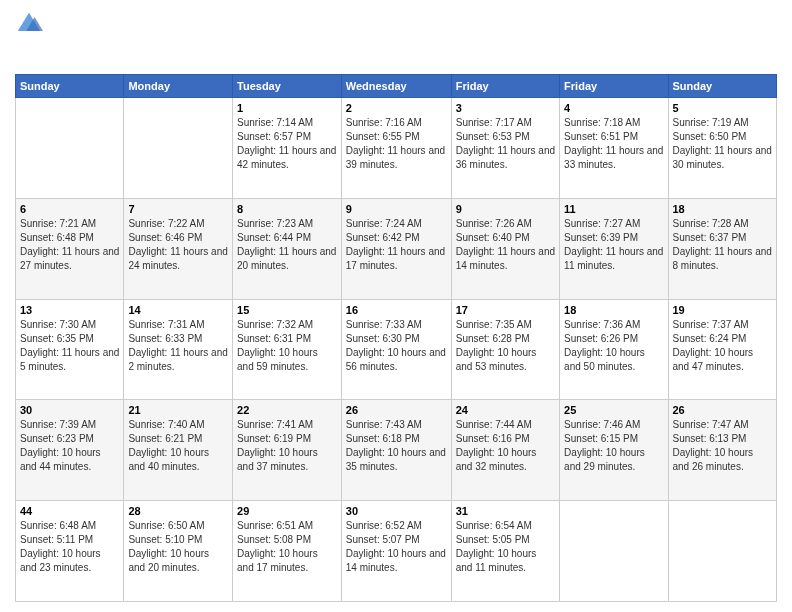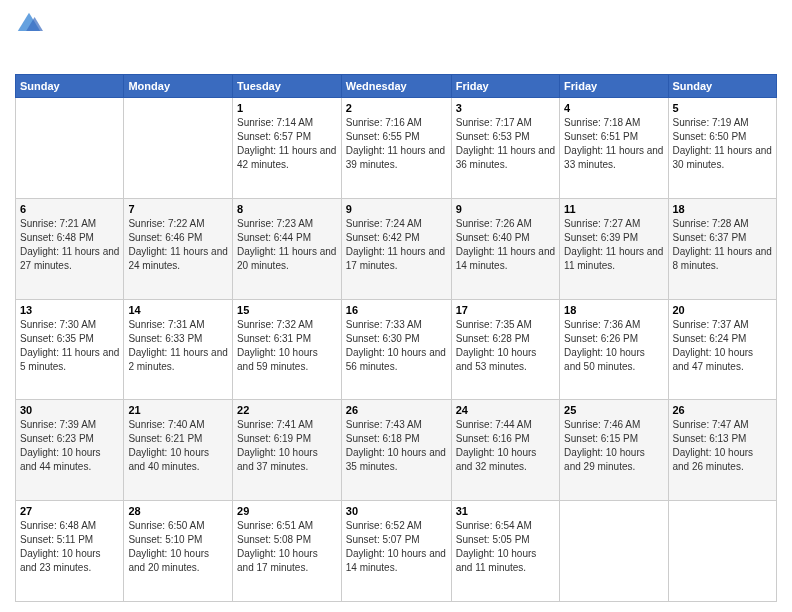--- a/index.html
+++ b/index.html
@@ -201,21 +201,21 @@
           </td>
           <td>
             <span class="day-num">17</span>
             <div class="day-info">Sunrise: 7:35 AM<br>Sunset: 6:28 PM<br>Daylight: 10 hours and 53 minutes.</div>
           </td>
           <td>
             <span class="day-num">18</span>
             <div class="day-info">Sunrise: 7:36 AM<br>Sunset: 6:26 PM<br>Daylight: 10 hours and 50 minutes.</div>
           </td>
           <td>
-            <span class="day-num">20</span>
+            <span class="day-num">19</span>
             <div class="day-info">Sunrise: 7:37 AM<br>Sunset: 6:24 PM<br>Daylight: 10 hours and 47 minutes.</div>
           </td>
         </tr>
         <tr>
           <td>
             <span class="day-num">30</span>
             <div class="day-info">Sunrise: 7:39 AM<br>Sunset: 6:23 PM<br>Daylight: 10 hours and 44 minutes.</div>
           </td>
           <td>
             <span class="day-num">21</span>
@@ -237,21 +237,21 @@
             <span class="day-num">25</span>
             <div class="day-info">Sunrise: 7:46 AM<br>Sunset: 6:15 PM<br>Daylight: 10 hours and 29 minutes.</div>
           </td>
           <td>
             <span class="day-num">26</span>
             <div class="day-info">Sunrise: 7:47 AM<br>Sunset: 6:13 PM<br>Daylight: 10 hours and 26 minutes.</div>
           </td>
         </tr>
         <tr>
           <td>
-            <span class="day-num">27</span>
+            <span class="day-num">44</span>
             <div class="day-info">Sunrise: 6:48 AM<br>Sunset: 5:11 PM<br>Daylight: 10 hours and 23 minutes.</div>
           </td>
           <td>
             <span class="day-num">28</span>
             <div class="day-info">Sunrise: 6:50 AM<br>Sunset: 5:10 PM<br>Daylight: 10 hours and 20 minutes.</div>
           </td>
           <td>
             <span class="day-num">29</span>
             <div class="day-info">Sunrise: 6:51 AM<br>Sunset: 5:08 PM<br>Daylight: 10 hours and 17 minutes.</div>
           </td>

